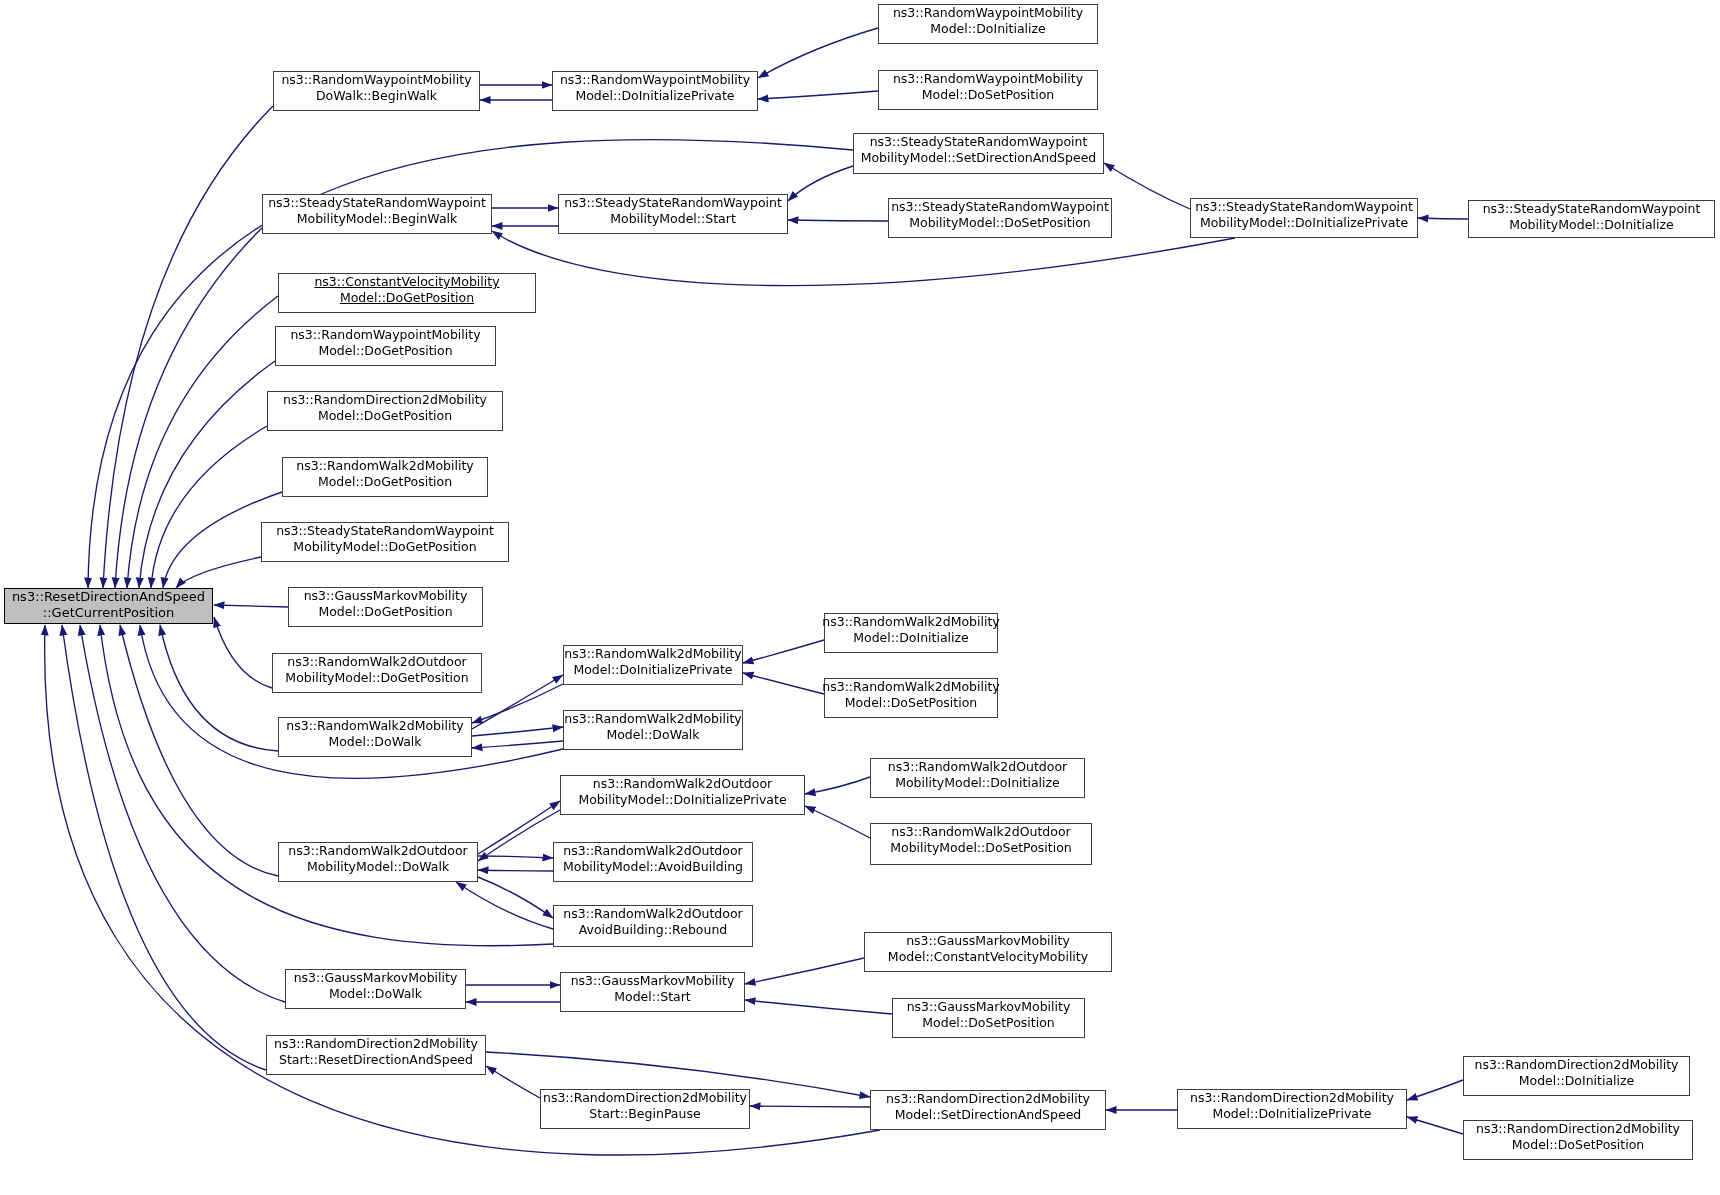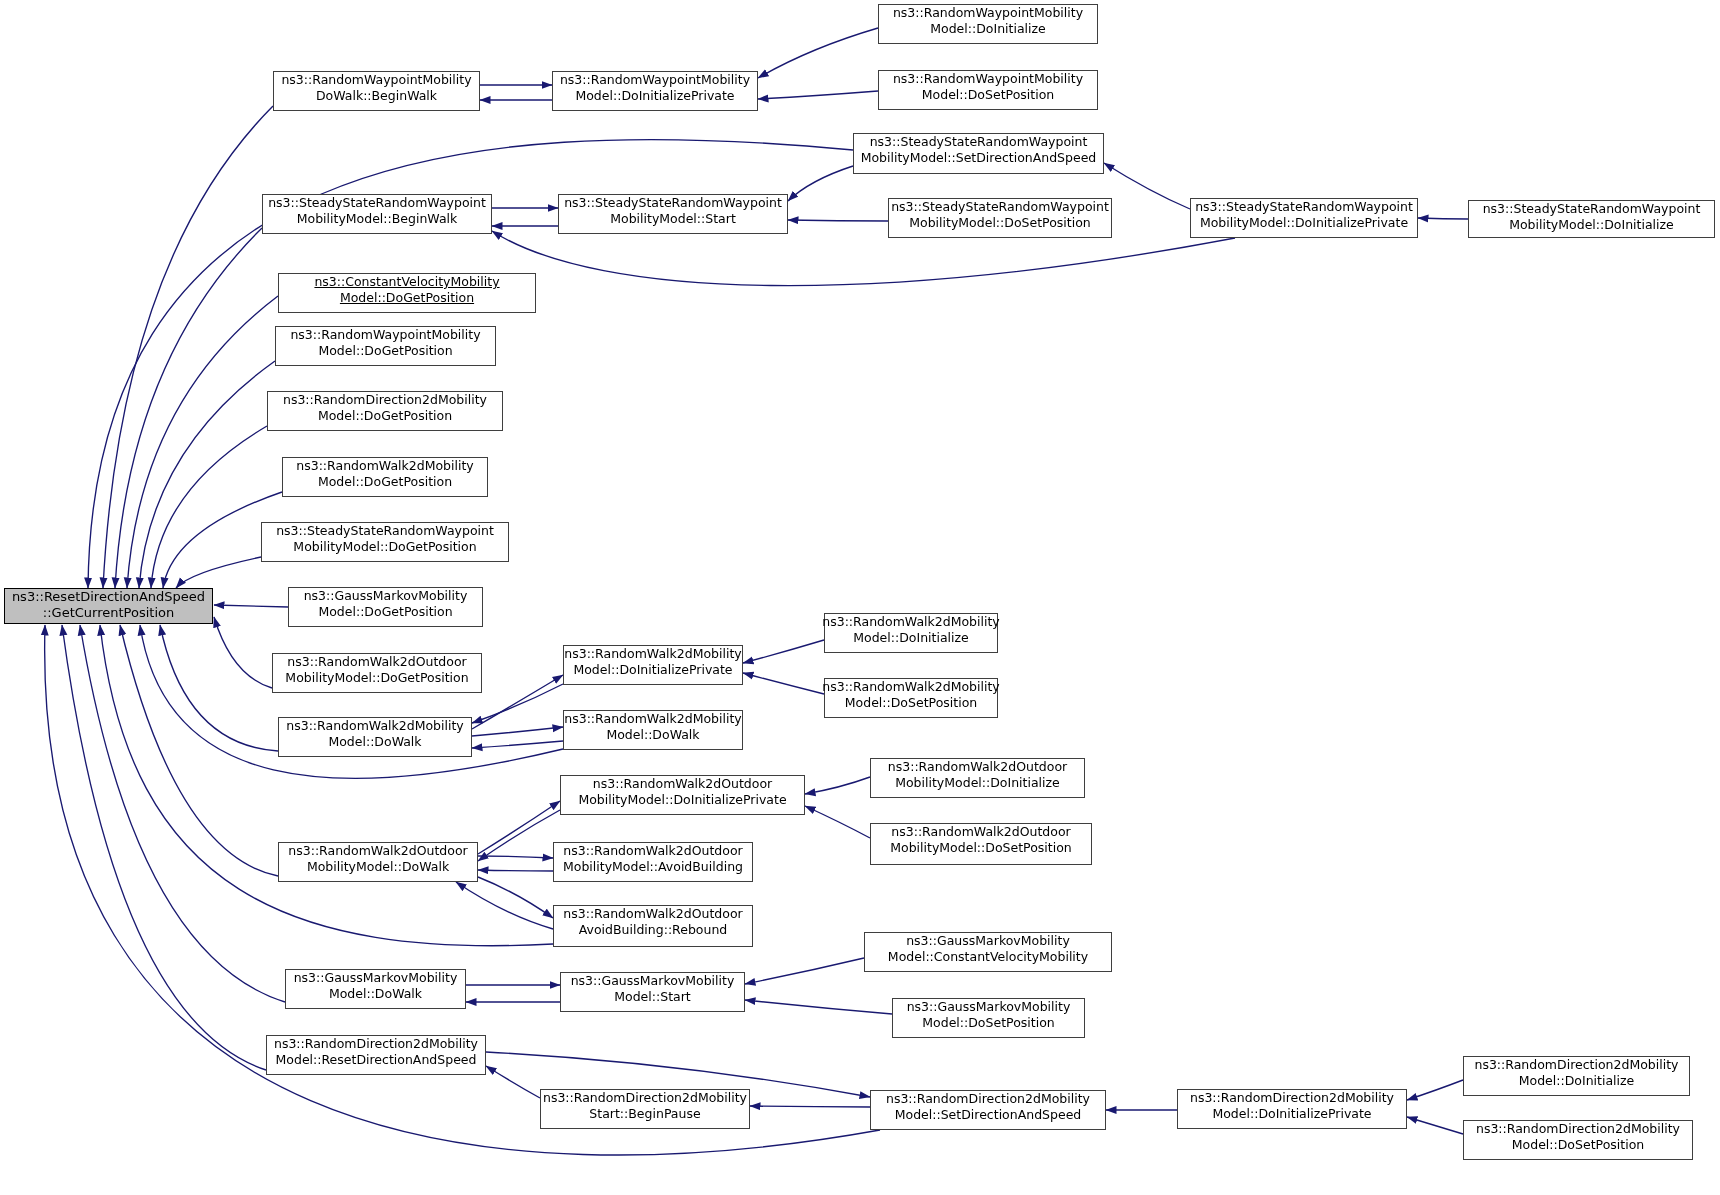--- a/index.html
+++ b/index.html
@@ -241,21 +241,21 @@
       <div class="graph-node" style="left: 864px; top: 932px; width: 248px; height: 40px;">
         <span>ns3::GaussMarkovMobility</span>
         <span>Model::ConstantVelocityMobility</span>
       </div>
       <div class="graph-node" style="left: 892px; top: 998px; width: 193px; height: 40px;">
         <span>ns3::GaussMarkovMobility</span>
         <span>Model::DoSetPosition</span>
       </div>
       <div class="graph-node" style="left: 266px; top: 1035px; width: 220px; height: 40px;">
         <span>ns3::RandomDirection2dMobility</span>
-        <span>Model::ResetDirectionAndSpeed</span>
+        <span>Start::ResetDirectionAndSpeed</span>
       </div>
       <div class="graph-node" style="left: 540px; top: 1089px; width: 210px; height: 40px;">
         <span>ns3::RandomDirection2dMobility</span>
         <span>Start::BeginPause</span>
       </div>
       <div class="graph-node" style="left: 870px; top: 1090px; width: 236px; height: 40px;">
         <span>ns3::RandomDirection2dMobility</span>
         <span>Model::SetDirectionAndSpeed</span>
       </div>
       <div class="graph-node" style="left: 1177px; top: 1089px; width: 230px; height: 40px;">

